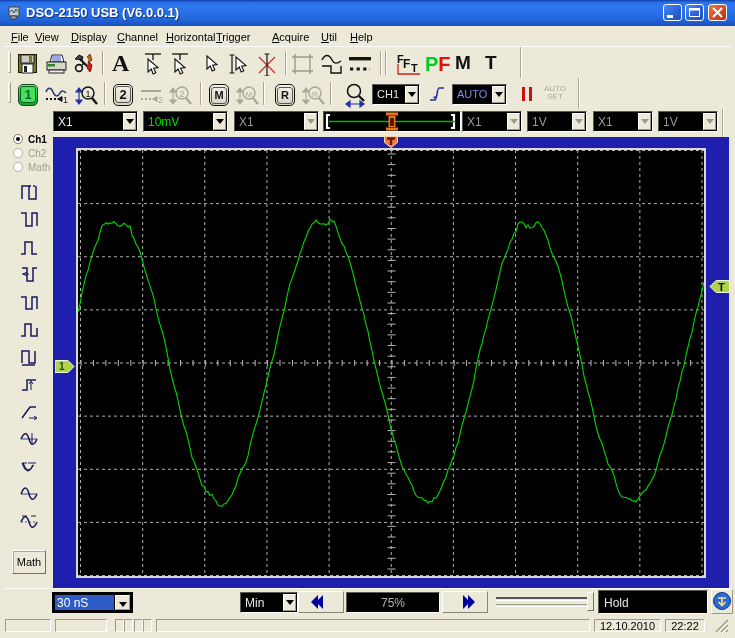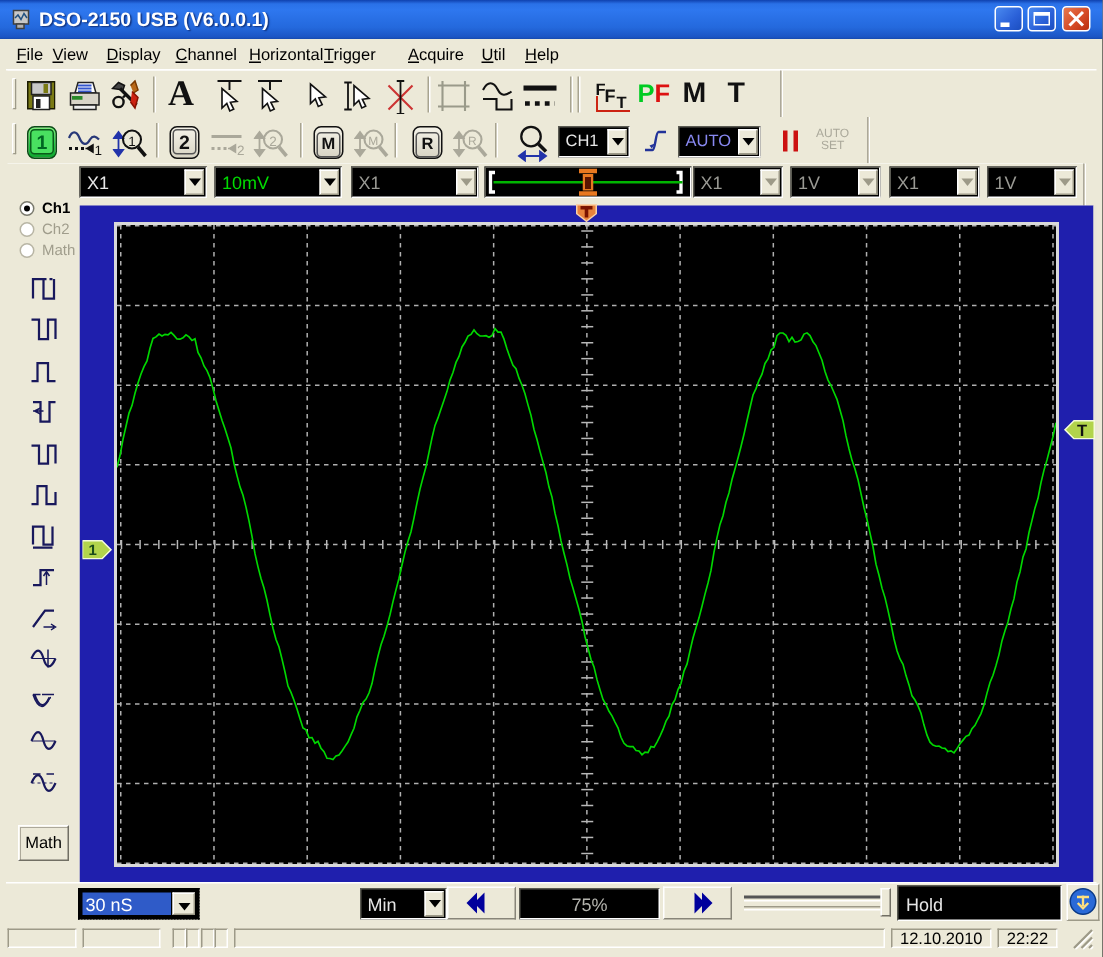--- a/index.html
+++ b/index.html
@@ -151,21 +151,21 @@
           <path d="M2 16 H22" stroke="#111" stroke-width="3" stroke-dasharray="3.2 3.4"></path>
         </svg>
         <div class="vsep" style="left:376px;top:4px;height:24px"></div>
         <div class="vsep" style="left:381px;top:4px;height:24px"></div>
         <svg class="ico" style="left:392px;top:5px" width="26" height="24" viewBox="0 0 26 24">
           <text x="1" y="11" font-size="11" font-weight="bold" fill="#111" font-family="Liberation Sans">F</text>
           <text x="7" y="16" font-size="12" font-weight="bold" fill="#111" font-family="Liberation Sans">F</text>
           <text x="15" y="20" font-size="11" font-weight="bold" fill="#111" font-family="Liberation Sans">T</text>
           <path d="M2 12 V22 H24" stroke="#cc2211" stroke-width="1.3" fill="none"></path>
         </svg>
-        <div class="ico" style="left:421px;top:6px;font-size:17px;font-weight:bold"><span style="color:#00cc22">P</span><span style="color:#dd1111">F</span></div>
+        <div class="ico" style="left:421px;top:6px;font-size:20px;font-weight:bold"><span style="color:#00cc22">P</span><span style="color:#dd1111">F</span></div>
         <div class="ico" style="left:451px;top:5px;font-size:19px;font-weight:bold;color:#111">M</div>
         <div class="ico" style="left:481px;top:5px;font-size:19px;font-weight:bold;color:#111">T</div>
       </div>
   </div>
 
   <div id="tb2" class="abs tbrow">
     <div class="band1" style="width:575px"></div>
     <div class="grip" style="top:4px;height:21px"></div>
     <div id="tb2icons">
         <div class="sqbtn" style="left:14px;top:6px;background:linear-gradient(180deg,#7dee7d 0,#22cc44 55%,#0fa42f 100%);border-color:#0a4a16;color:#033"><span style="display:inline-block;border:1px solid #0a5a1a;border-radius:3px;padding:0 3px;line-height:15px;background:#49e060;color:#062">1</span></div>

